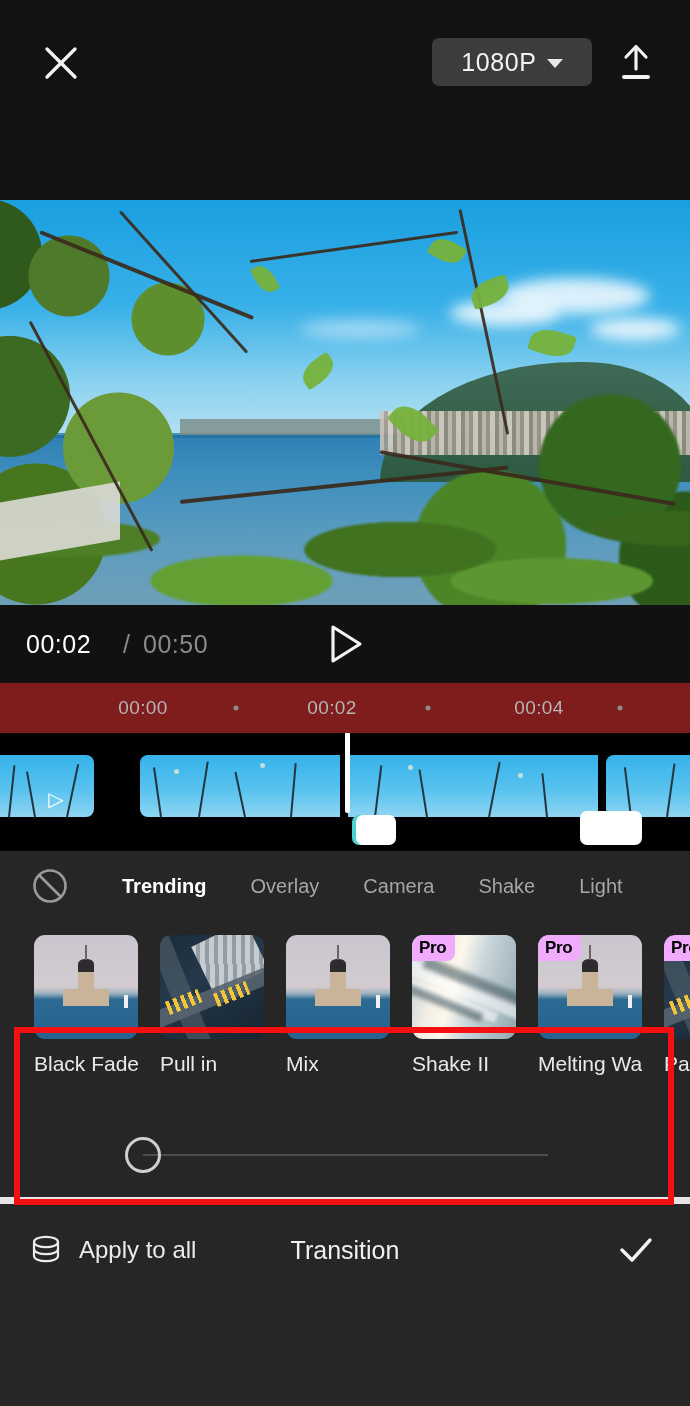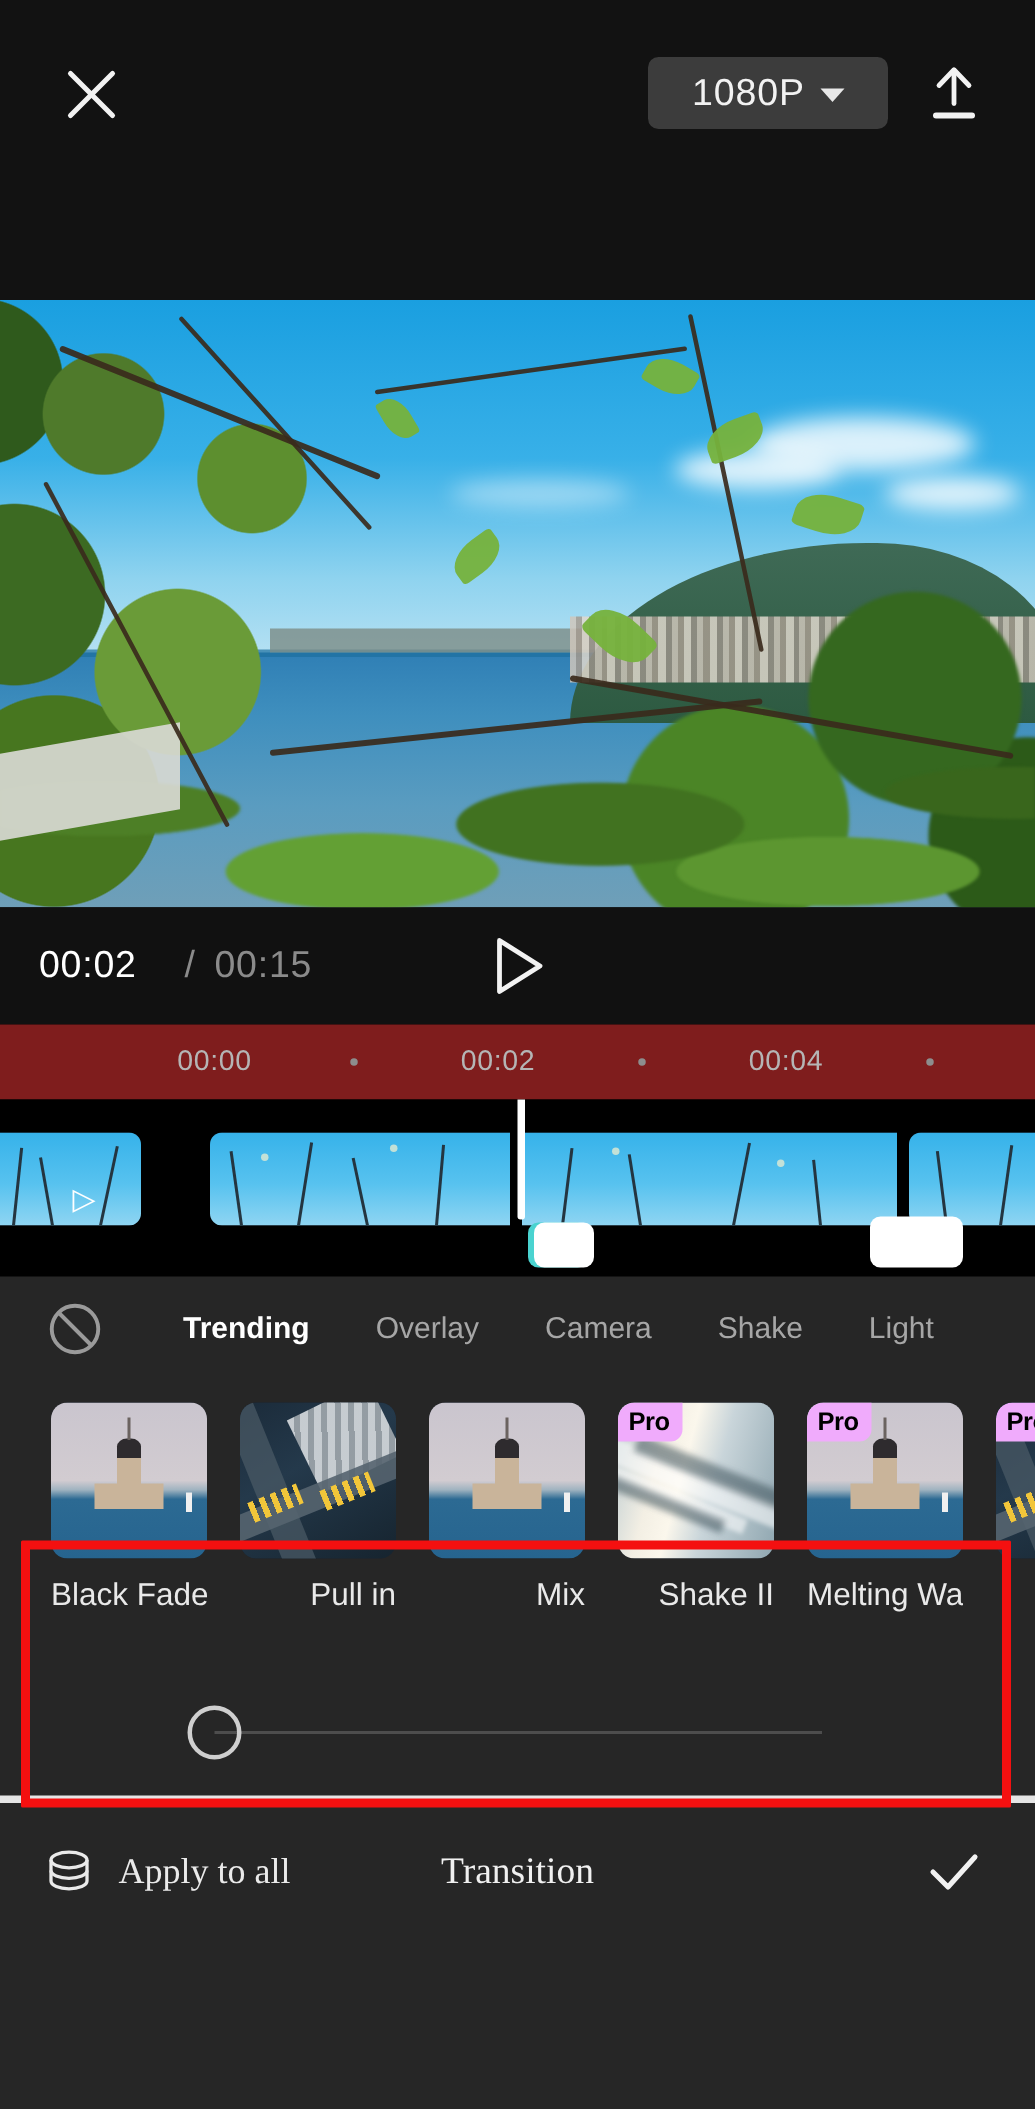--- a/index.html
+++ b/index.html
@@ -410,21 +410,21 @@
   .item .thumb {
     position: relative;
     width: 104px;
     height: 104px;
     border-radius: 11px;
     overflow: hidden;
     background: #1b2430;
   }
   .item .label {
     margin-top: 13px;
-    text-align: right;
+    text-align: left;
     font-size: 21px;
     color: #e9e9e9;
     white-space: nowrap;
     overflow: hidden;
   }
   .pro-badge {
     position: absolute;
     left: 0;
     top: 0;
     background: #f0abfc;
@@ -574,23 +574,22 @@
     border: 3px solid #cfcfcf;
     border-radius: 50%;
     background: transparent;
     transform: translate(-50%, -50%);
     cursor: pointer;
   }
 
   .bottombar {
     position: relative;
     height: 92px;
-    border-top: 5px solid #e5e5e5;
-    flex: 0 0 auto;
-    font-family: Liberation Serif, serif;
+    border-top: 7px solid #e5e5e5;
+    flex: 0 0 auto;
   }
   .apply-all {
     position: absolute;
     left: 28px;
     top: 50%;
     transform: translateY(-50%);
     display: flex;
     align-items: center;
     gap: 15px;
     cursor: pointer;
@@ -685,34 +684,34 @@
       <div class="leafdot" style="left:390px; top:210px; width:46px; height:28px; transform:rotate(44deg);"></div>
       <div class="leafdot" style="left:300px; top:160px; width:36px; height:22px; transform:rotate(-36deg);"></div>
       <div class="leafdot" style="left:530px; top:130px; width:44px; height:26px; transform:rotate(18deg);"></div>
       <div class="leafdot" style="left:250px; top:70px; width:30px; height:18px; transform:rotate(60deg);"></div>
     </div>
   </div>
 
   <div class="time-row">
     <span class="time-current">00:02</span>
     <span class="time-sep">/</span>
-    <span class="time-total">00:15</span>
+    <span class="time-total">00:50</span>
     <div class="play-btn">
       <svg width="40" height="44" viewBox="0 0 40 44">
         <polygon points="8,5 35,22 8,39" fill="none" stroke="#f2f2f2" stroke-width="3.2" stroke-linejoin="round"></polygon>
       </svg>
     </div>
   </div>
 
   <div class="ruler">
     <span class="tick-label" style="left:143px;">00:00</span>
     <span class="tick-dot" style="left:236px;"></span>
     <span class="tick-label" style="left:332px;">00:02</span>
     <span class="tick-dot" style="left:428px;"></span>
-    <span class="tick-label" style="left:524px;">00:04</span>
+    <span class="tick-label" style="left:539px;">00:04</span>
     <span class="tick-dot" style="left:620px;"></span>
   </div>
 
   <div class="timeline">
     <div class="clip rounded-r" style="left:-6px; width:100px;">
       <div class="thumb-sky"></div>
       <div class="twig" style="left:14px; height:52px; transform:rotate(6deg);"></div>
       <div class="twig" style="left:40px; height:46px; transform:rotate(-10deg);"></div>
       <div class="twig" style="left:72px; height:54px; transform:rotate(12deg);"></div>
       <div class="split-handle">▷</div>

